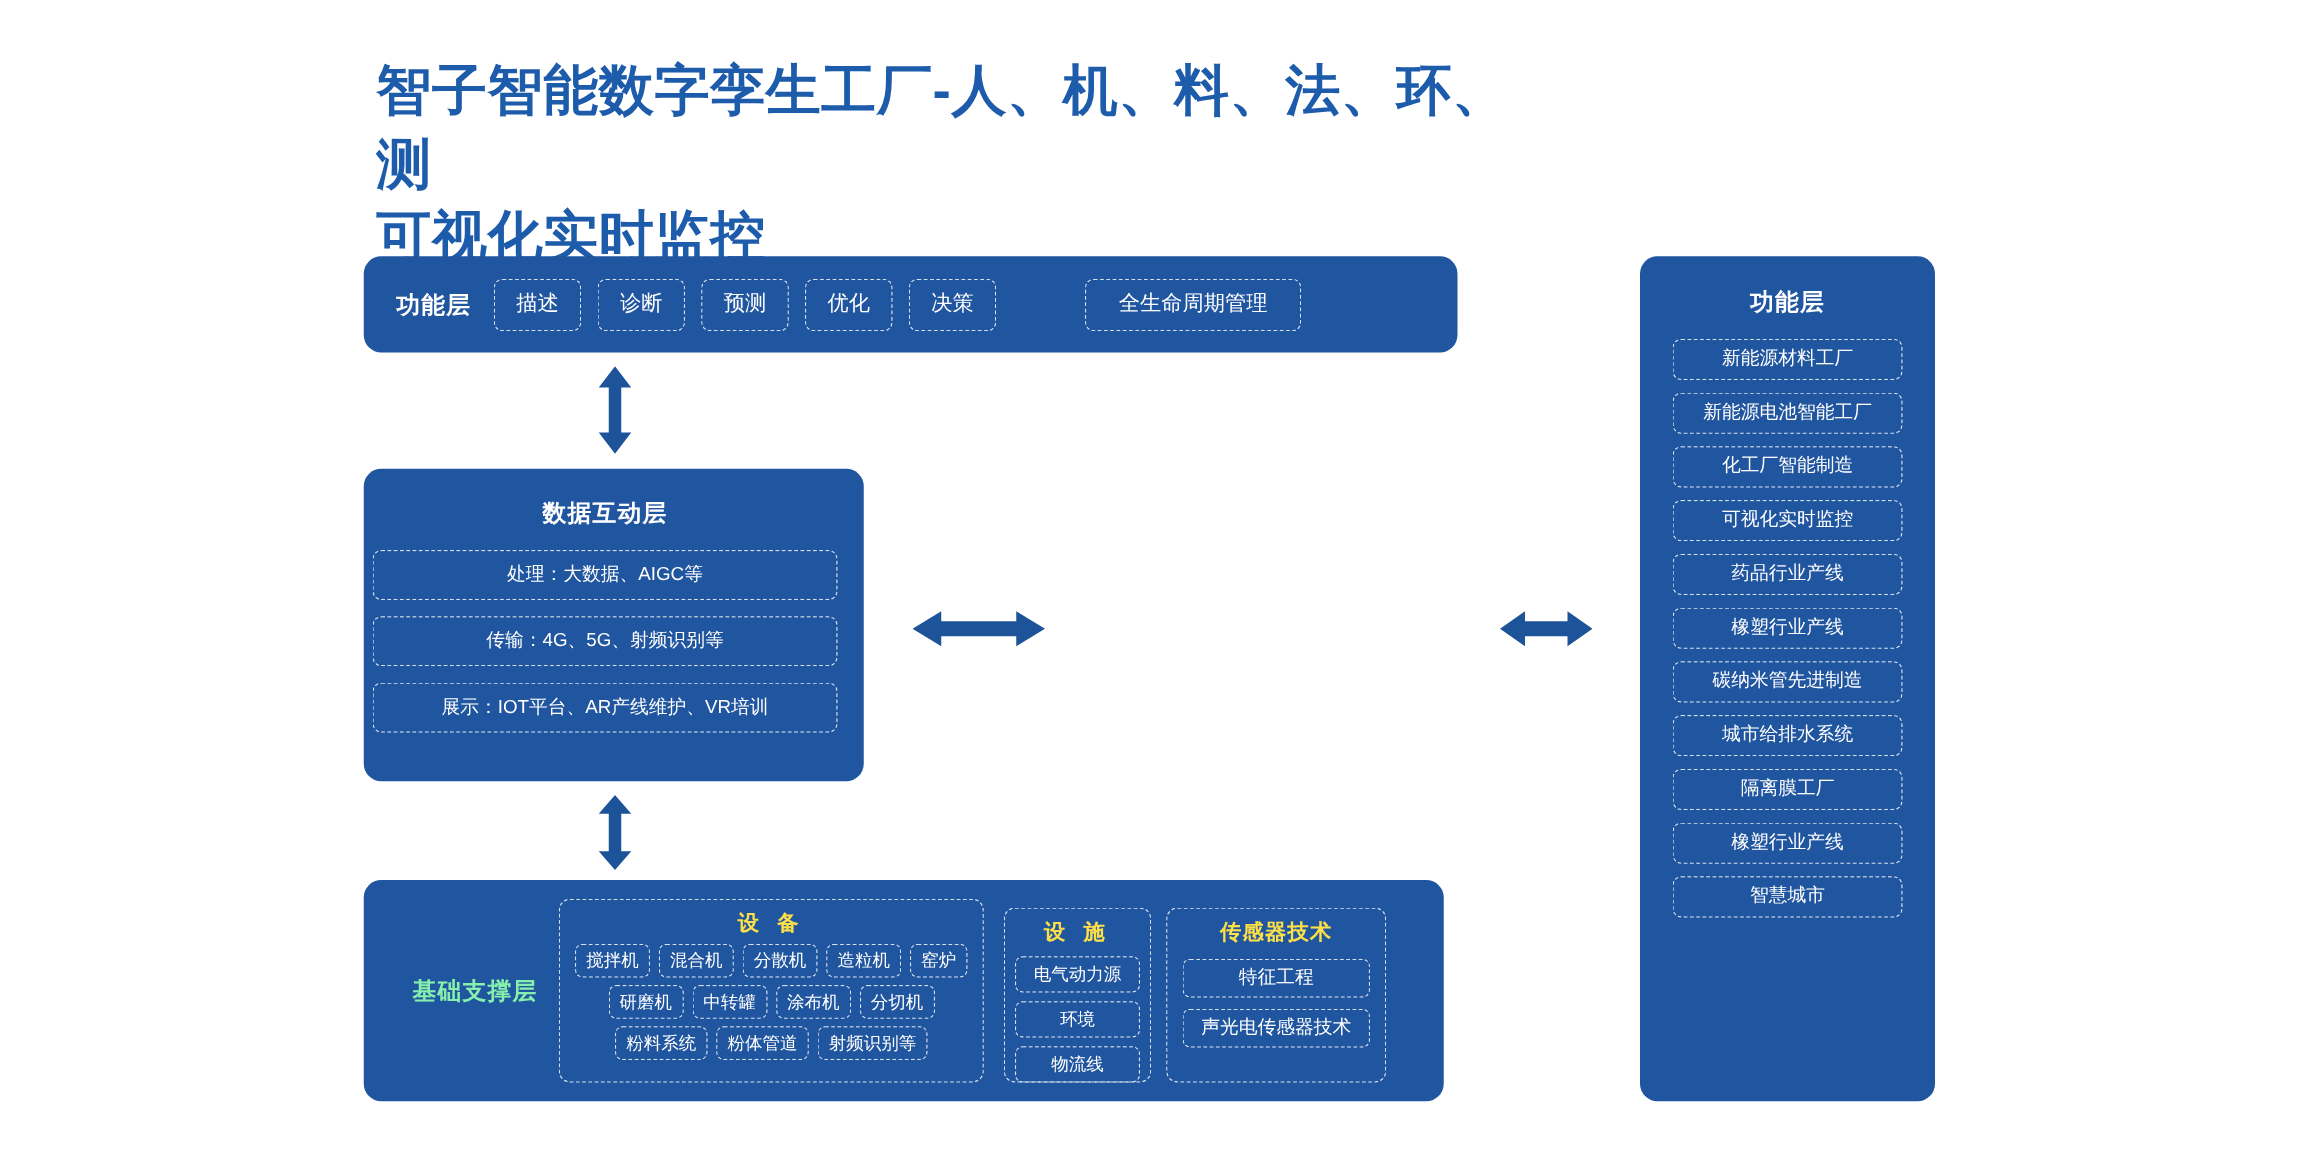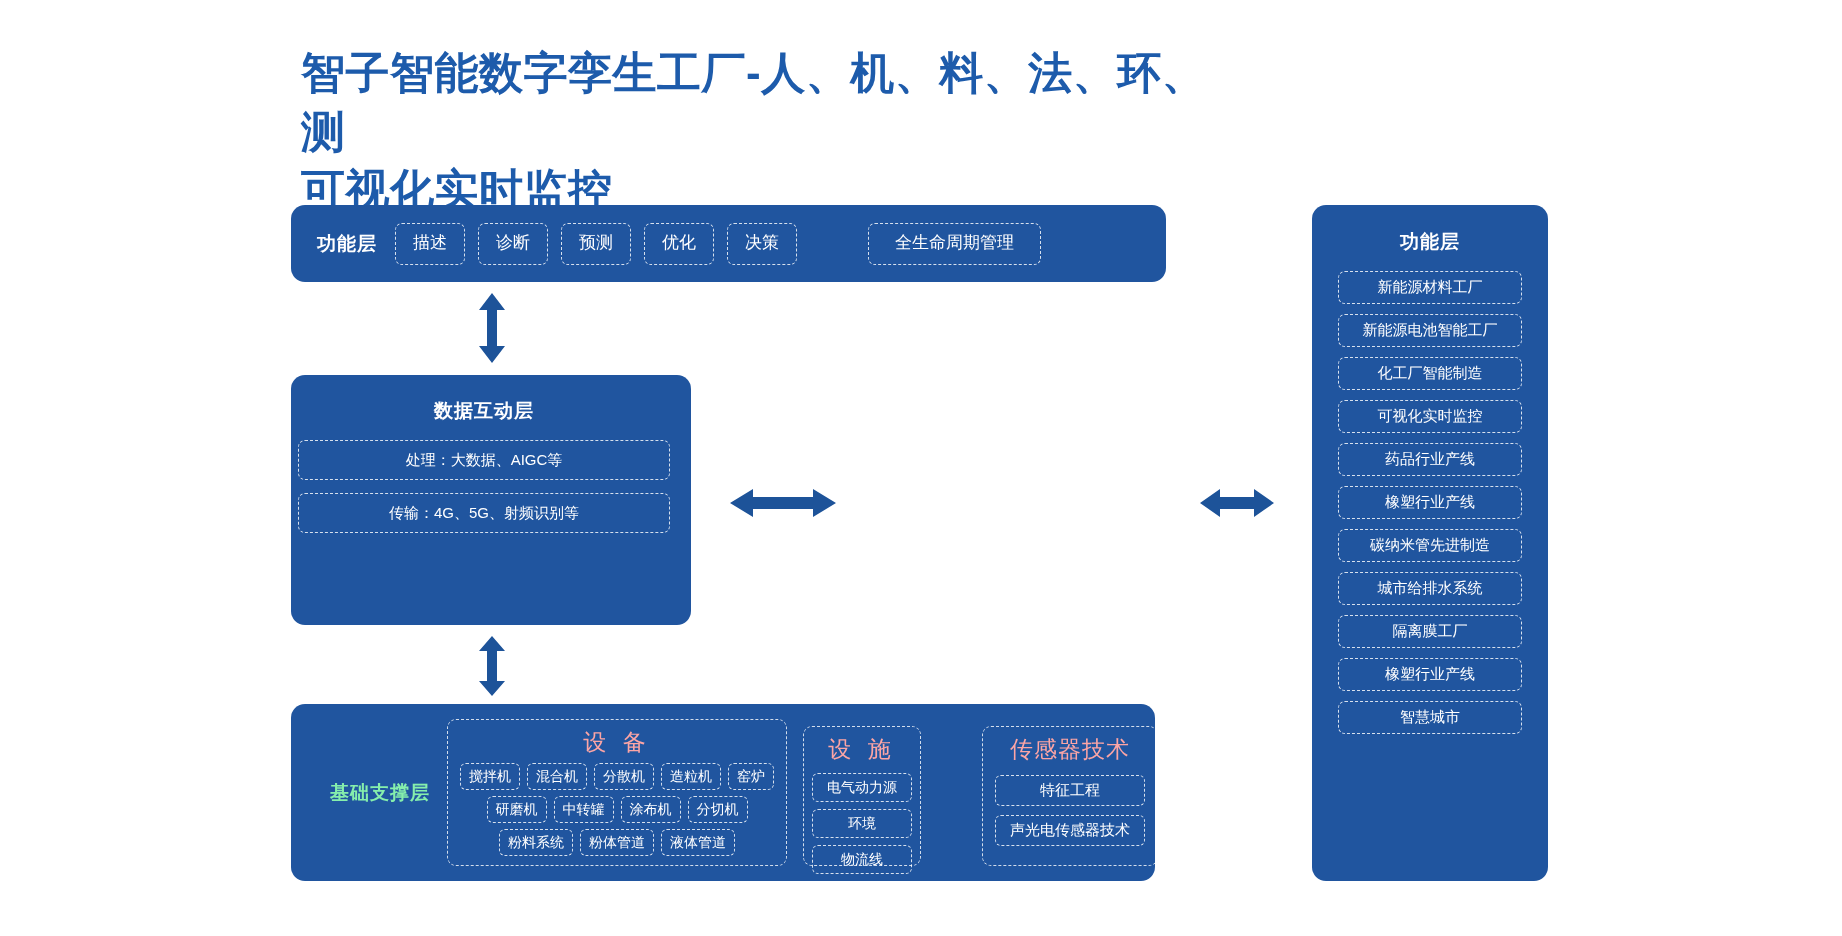--- a/index.html
+++ b/index.html
@@ -65,28 +65,28 @@
   
   #base-layer{left:291px;top:704px;width:864px;height:177px;}
   #base-layer .base-label{
     position:absolute;left:24px;top:50%;transform:translateY(-50%);
     color:#86efac;font-size:19px;font-weight:bold;letter-spacing:1px;width:130px;text-align:center;
   }
   .group-box{
     position:absolute;border:1.4px dashed rgba(255,255,255,.8);
     border-radius:9px;box-sizing:border-box;padding-top:7px;
   }
-  .group-title{color:#fca5a5;font-size:23px;font-weight:normal;text-align:center;letter-spacing:5px;margin-bottom:5px;}
+  .group-title{color:#fde047;font-size:17px;font-weight:bold;text-align:center;letter-spacing:5px;margin-bottom:5px;}
   .chiprow{display:flex;justify-content:center;gap:7px;margin-bottom:6px;padding:0 7px;}
   .chiprow .chip{height:27px;font-size:14px;padding:0 8px;white-space:nowrap;}
 
   #grp-equipment{left:156px;top:15px;width:340px;height:147px;}
   #grp-facility{left:512px;top:22px;width:118px;height:140px;}
   #grp-facility .chip{height:29px;font-size:14px;margin:0 8px 7px 8px;}
-  #grp-sensor{left:691px;top:22px;width:176px;height:140px;}
+  #grp-sensor{left:642px;top:22px;width:176px;height:140px;}
   #grp-sensor .chip{height:31px;font-size:15px;margin:0 12px 9px 12px;}
   #grp-sensor .group-title{letter-spacing:1px;margin-bottom:10px;}
   #grp-facility .group-title{margin-bottom:8px;}
 
   
   #sidebar{left:1312px;top:205px;width:236px;height:676px;padding:0 26px;}
   #sidebar .panel-title{margin-top:24px;margin-bottom:16px;}
   #sidebar .chip{height:33px;font-size:15px;margin-bottom:10px;width:100%;}
 
   
@@ -132,20 +132,21 @@
   <div class="arrow" style="left:1200px;top:486px;">
     <svg width="74" height="34" viewBox="0 0 74 34">
       <polygon points="0,17 20,3 20,11 54,11 54,3 74,17 54,31 54,23 20,23 20,31" fill="#1d5399"></polygon>
     </svg>
   </div>
 
   <div class="panel" id="data-layer">
     <div class="panel-title">数据互动层</div>
     <div class="chip">处理：大数据、AIGC等</div>
     <div class="chip">传输：4G、5G、射频识别等</div>
+    <div class="chip">展示：IOT平台、AR产线维护、VR培训</div>
   </div>
 
 
   <div class="panel" id="base-layer">
     <div class="base-label">基础支撑层</div>
 
     <div class="group-box" id="grp-equipment">
       <div class="group-title">设 备</div>
       <div class="chiprow">
         <span class="chip square">搅拌机</span>
@@ -156,21 +157,21 @@
       </div>
       <div class="chiprow">
         <span class="chip square">研磨机</span>
         <span class="chip square">中转罐</span>
         <span class="chip square">涂布机</span>
         <span class="chip square">分切机</span>
       </div>
       <div class="chiprow">
         <span class="chip square">粉料系统</span>
         <span class="chip square">粉体管道</span>
-        <span class="chip square">液体管道</span>
+        <span class="chip square">射频识别等</span>
       </div>
     </div>
 
     <div class="group-box" id="grp-facility">
       <div class="group-title">设 施</div>
       <div class="chip square">电气动力源</div>
       <div class="chip square">环境</div>
       <div class="chip square">物流线</div>
     </div>
 

